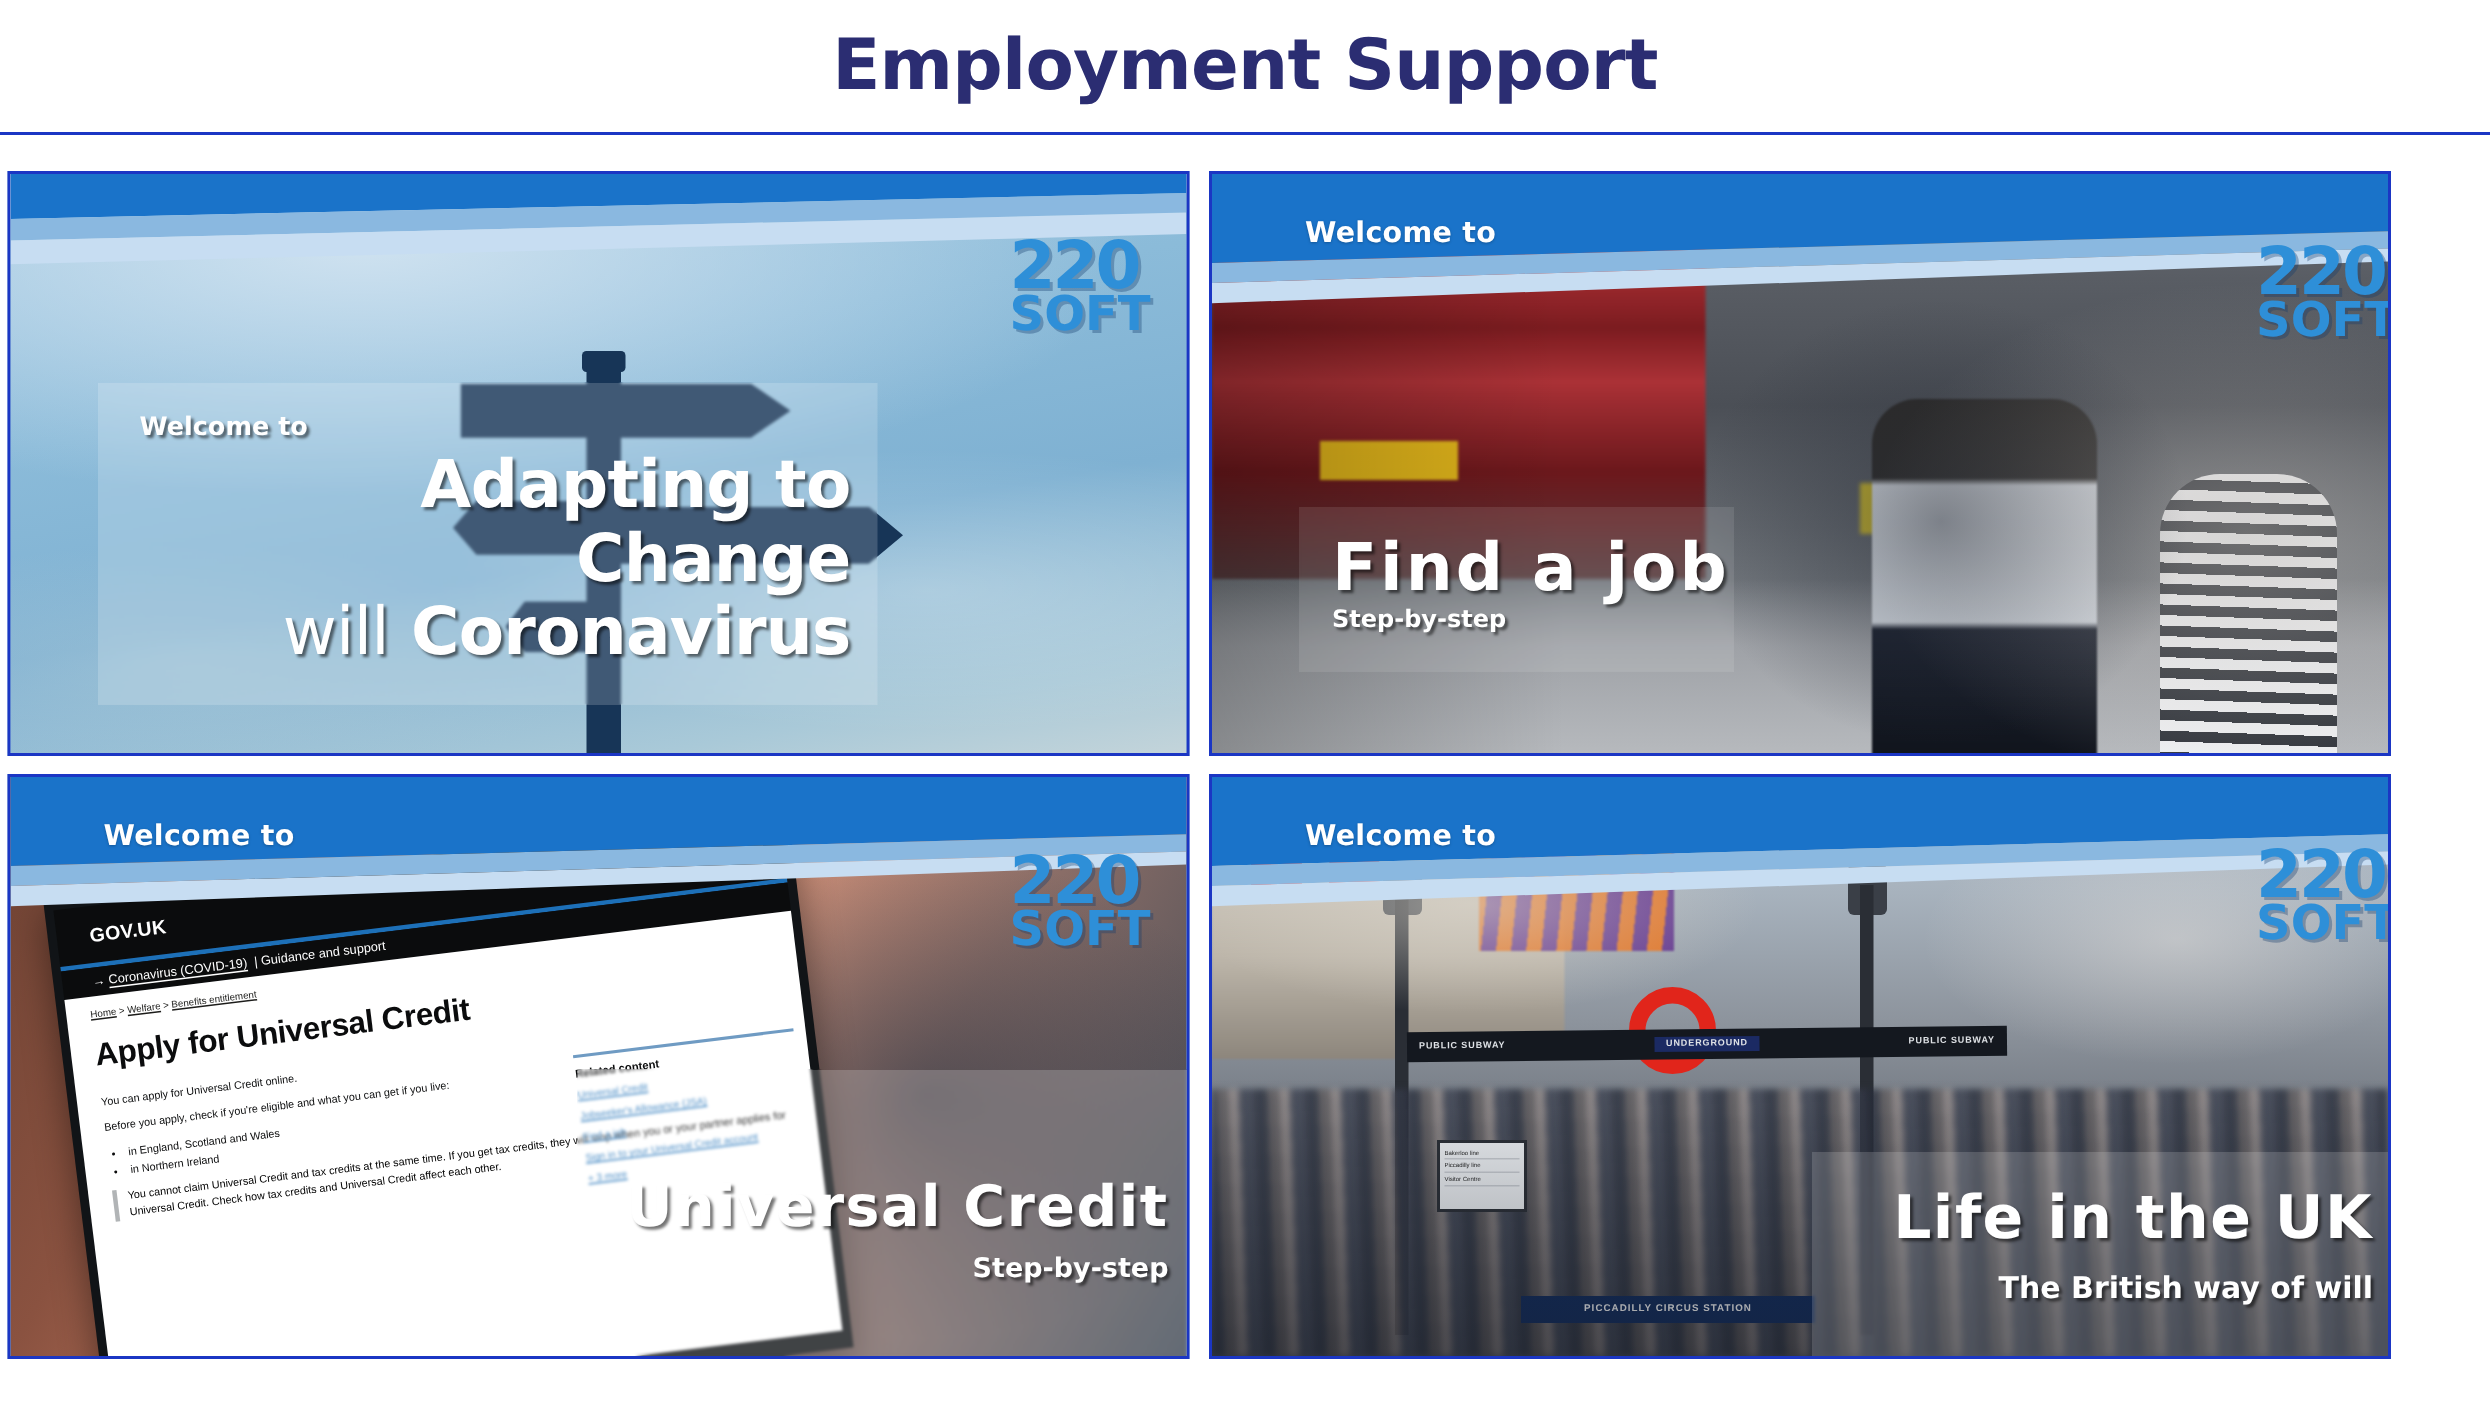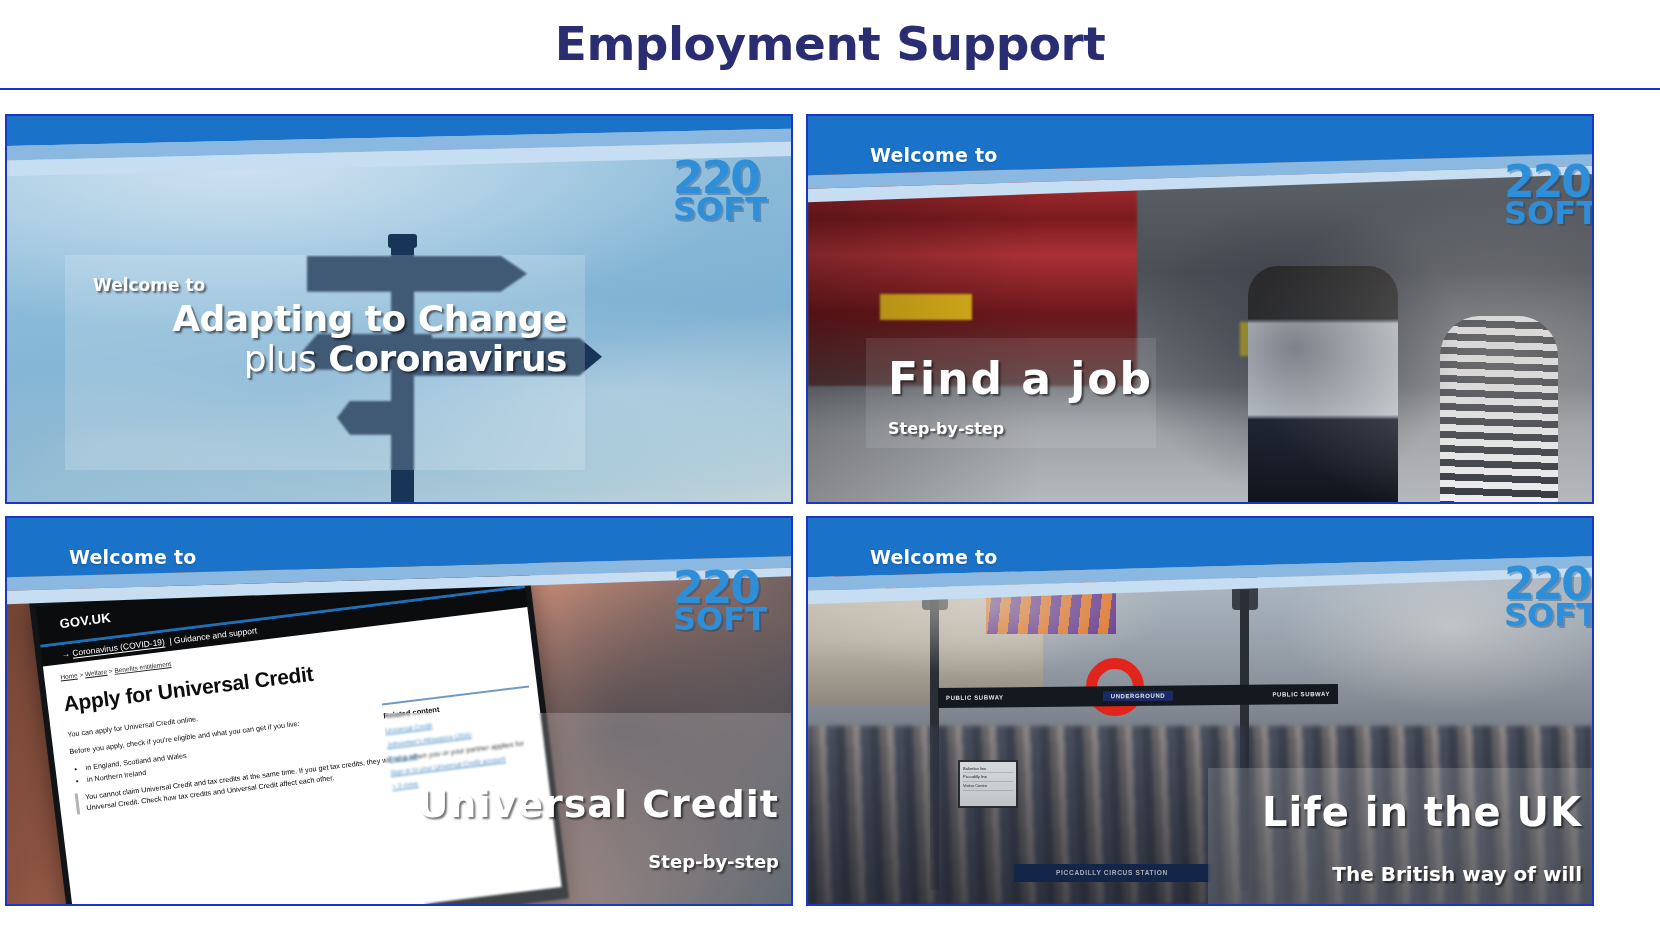--- a/index.html
+++ b/index.html
@@ -246,23 +246,23 @@
   .overlay {
     position:absolute; z-index:5;
     background: rgba(255,255,255,.18);
     backdrop-filter: blur(1px);
   }
   .ov-text {
     font-family:"DejaVu Sans", sans-serif; color:#ffffff; font-weight:bold;
     text-shadow: 2px 2px 2px rgba(0,0,0,.55);
   }
   .ov-welcome { font-size:17px; margin-bottom:4px; }
-  .ov-title { font-size:36px; line-height:1.12; letter-spacing:-.5px; }
+  .ov-title { font-size:44px; line-height:1.12; letter-spacing:-.5px; }
   .ov-title .lite { font-weight:normal; }
-  .ov-sub { font-size:17px; margin-top:16px; }
+  .ov-sub { font-size:17px; margin-top:0; }
 
   
   .tile-1 .overlay { left:58px; top:139px; width:520px; height:215px; padding:20px 0 0 28px; }
   .tile-1 .ov-title { text-align:right; padding-right:18px; }
   .tile-1 .ov-welcome { text-align:left; }
 
   .tile-2 .overlay { left:58px; top:222px; width:290px; height:110px; padding:16px 0 0 22px; background: rgba(255,255,255,.10); }
   .tile-2 .ov-title { font-size:44px; letter-spacing:2px; }
   .tile-2 .ov-sub { font-size:16px; }
 
@@ -304,21 +304,21 @@
     <div class="logo" style="right:24px; top:44px;">
       <span class="l1">220</span>
       <span class="l2">SOFT</span>
     </div>
 
     <div class="overlay">
       <div class="ov-text ov-welcome">Welcome to</div>
       <div class="ov-text ov-title">
         <div>Adapting to Change</div>
         <div>
-          <span class="lite">plus</span>
+          <span class="lite">will</span>
           <span>Coronavirus</span>
         </div>
       </div>
     </div>
   </div>
 
   <div class="tile tile-2">
     <div class="photo street2">
       <div class="bus-yellow"></div>
       <div class="bus-yellow2"></div>

